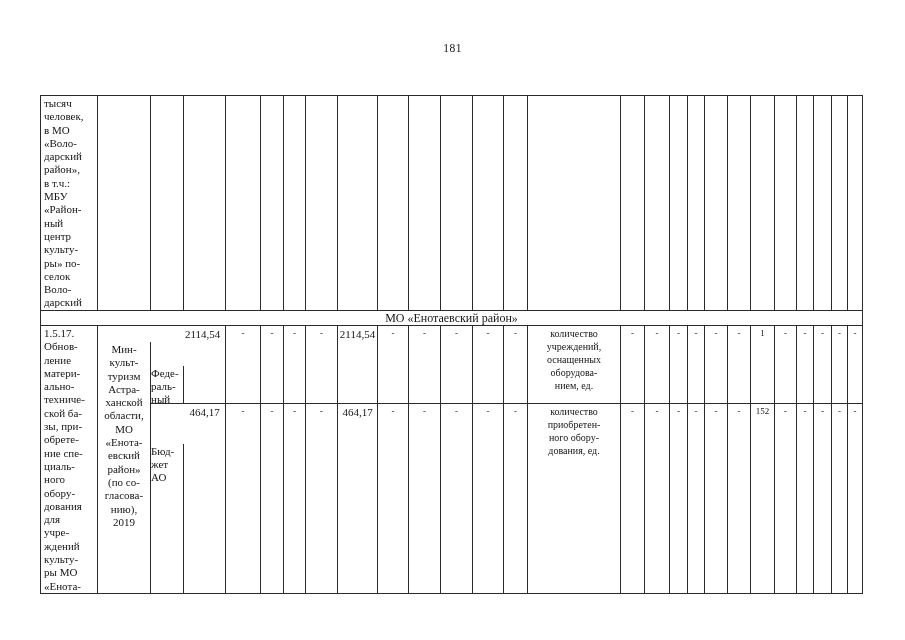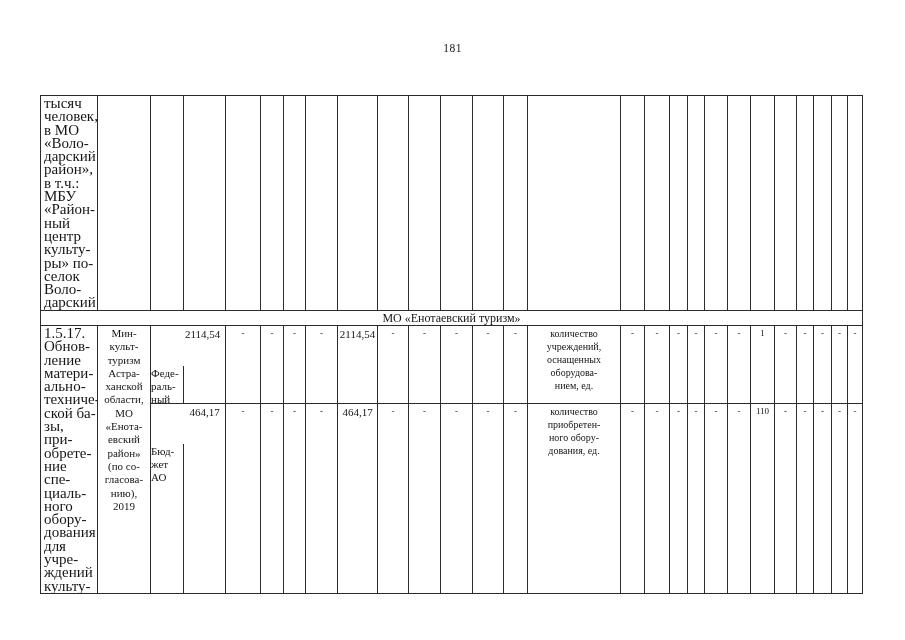--- a/index.html
+++ b/index.html
@@ -21,26 +21,26 @@
     border-top:1px solid #2b2b2b;
     border-left:1px solid #2b2b2b;
   }
   .cell {
     box-sizing:border-box;
     border-right:1px solid #2b2b2b;
     border-bottom:1px solid #2b2b2b;
     overflow:hidden;
   }
   .txt {
-    font-size:15px; line-height:13.3px; white-space:pre-line;
+    font-size:11px; line-height:13.3px; white-space:pre-line;
     padding:1px 1px 0 3px; text-align:left;
   }
   .txt-c {
     font-size:11px; line-height:13.3px; white-space:pre-line;
-    padding:1px 0 0 0; text-align:center;
+    padding:1px 0 0 0; text-align:center;margin-top:16px;
   }
   .src {
     font-size:11px; line-height:12.8px; white-space:pre-line;
     padding-top:1px; text-align:left;margin-top:40px;
   }
   .band {
     grid-area:2/1/3/28; text-align:center;
     font-size:12px; line-height:15px;
   }
   .num { font-size:11px; padding-top:2px; text-align:center; }
@@ -95,21 +95,21 @@
   <div class="cell" style="grid-area:1/19"></div>
   <div class="cell" style="grid-area:1/20"></div>
   <div class="cell" style="grid-area:1/21"></div>
   <div class="cell" style="grid-area:1/22"></div>
   <div class="cell" style="grid-area:1/23"></div>
   <div class="cell" style="grid-area:1/24"></div>
   <div class="cell" style="grid-area:1/25"></div>
   <div class="cell" style="grid-area:1/26"></div>
   <div class="cell" style="grid-area:1/27"></div>
 
-  <div class="cell band">МО «Енотаевский туризм»</div>
+  <div class="cell band">МО «Енотаевский район»</div>
 
   <div class="cell txt" style="grid-area:3/1/5/2">1.5.17.
 Обнов-
 ление
 матери-
 ально-
 техниче-
 ской ба-
 зы, при-
 обрете-
@@ -193,20 +193,20 @@
   <div class="cell ind" style="grid-area:4/15">количество
 приобретен-
 ного обору-
 дования, ед.</div>
   <div class="cell val" style="grid-area:4/16">-</div>
   <div class="cell val" style="grid-area:4/17">-</div>
   <div class="cell val" style="grid-area:4/18">-</div>
   <div class="cell val" style="grid-area:4/19">-</div>
   <div class="cell val" style="grid-area:4/20">-</div>
   <div class="cell val" style="grid-area:4/21">-</div>
-  <div class="cell val" style="grid-area:4/22">110</div>
+  <div class="cell val" style="grid-area:4/22">152</div>
   <div class="cell val" style="grid-area:4/23">-</div>
   <div class="cell val" style="grid-area:4/24">-</div>
   <div class="cell val" style="grid-area:4/25">-</div>
   <div class="cell val" style="grid-area:4/26">-</div>
   <div class="cell val" style="grid-area:4/27">-</div>
 
 </div>
 
 </body></html>

